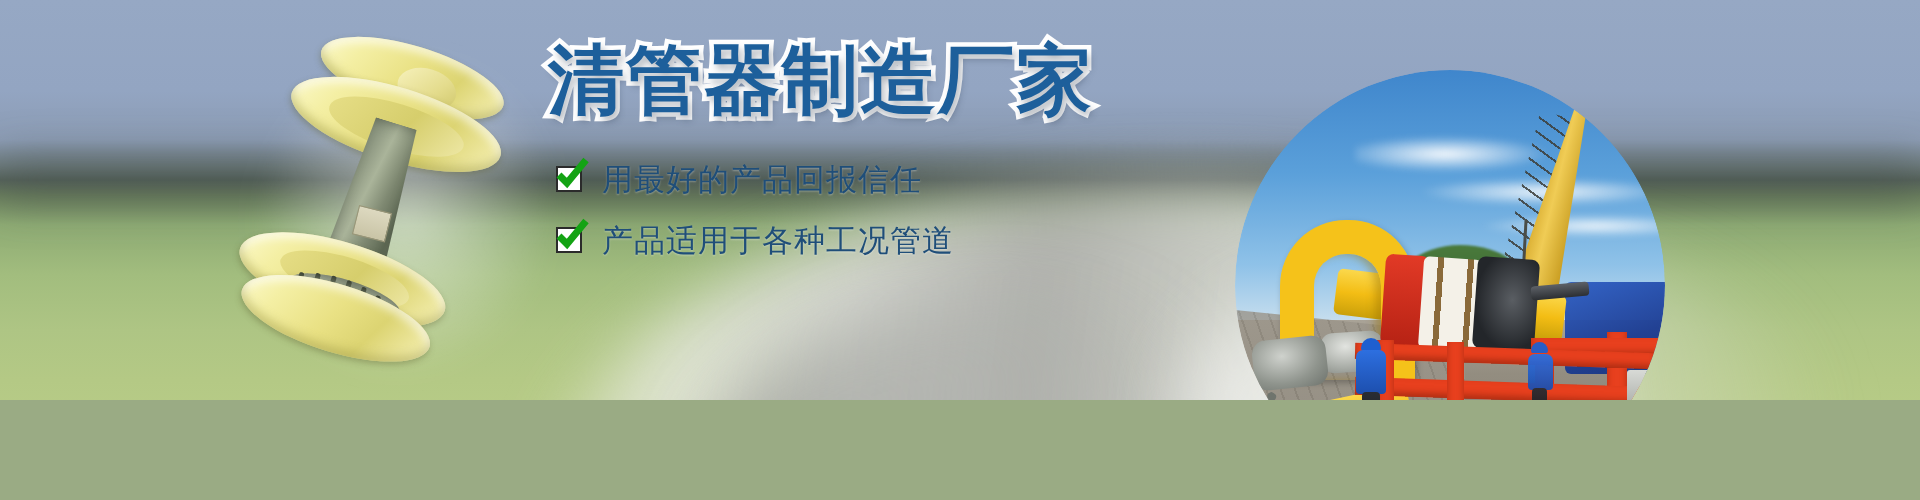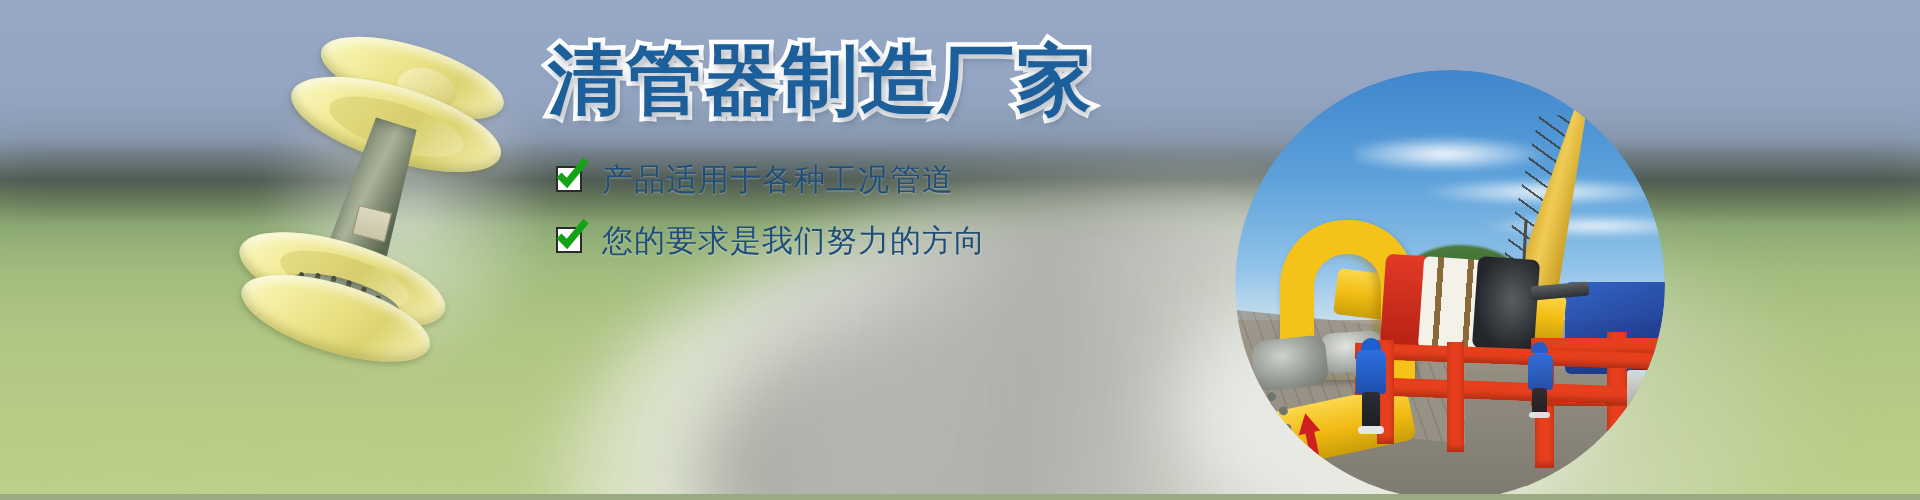--- a/index.html
+++ b/index.html
@@ -5,21 +5,21 @@
 <style>
   * { margin:0; padding:0; box-sizing:border-box; }
   html,body { width:1920px; height:500px; overflow:hidden; }
   body {
     font-family:"Liberation Sans","DejaVu Sans",sans-serif;
     background:#9aab84;
   }
 
   .banner{
     position:relative;
-    width:1920px; height:494px;
+    width:1920px; height:400px;
     overflow:hidden;
   }
 
   
   .bg-sky{
     position:absolute; left:0; top:0; width:1920px; height:500px;
     background:
       linear-gradient(180deg,
         #96a8c4 0%,
         #93a5c2 18%,
@@ -452,31 +452,31 @@
 
   <div class="bullets">
 
 
     <div class="bullet-row">
       <span class="checkbox">
         <svg viewBox="0 0 34 34" aria-hidden="true">
           <path d="M4 17 L12 25 L31 2" fill="none" stroke="#14a314" stroke-width="7" stroke-linecap="butt" stroke-linejoin="miter"></path>
         </svg>
       </span>
-      <span class="bullet-text">产品适用于各种工况管道</span>
+      <span class="bullet-text">用最好的产品回报信任</span>
     </div>
 
 
     <div class="bullet-row">
       <span class="checkbox">
         <svg viewBox="0 0 34 34" aria-hidden="true">
           <path d="M4 17 L12 25 L31 2" fill="none" stroke="#14a314" stroke-width="7" stroke-linecap="butt" stroke-linejoin="miter"></path>
         </svg>
       </span>
-      <span class="bullet-text">您的要求是我们努力的方向</span>
+      <span class="bullet-text">产品适用于各种工况管道</span>
     </div>
 
   </div>
 
   <div class="photo-circle">
     <div class="ph ph-sky"></div>
     <div class="ph-cloudband"></div>
     <div class="ph ph-trees"></div>
     <div class="ph ph-trees2"></div>
     <div class="ph ph-ground"></div>

